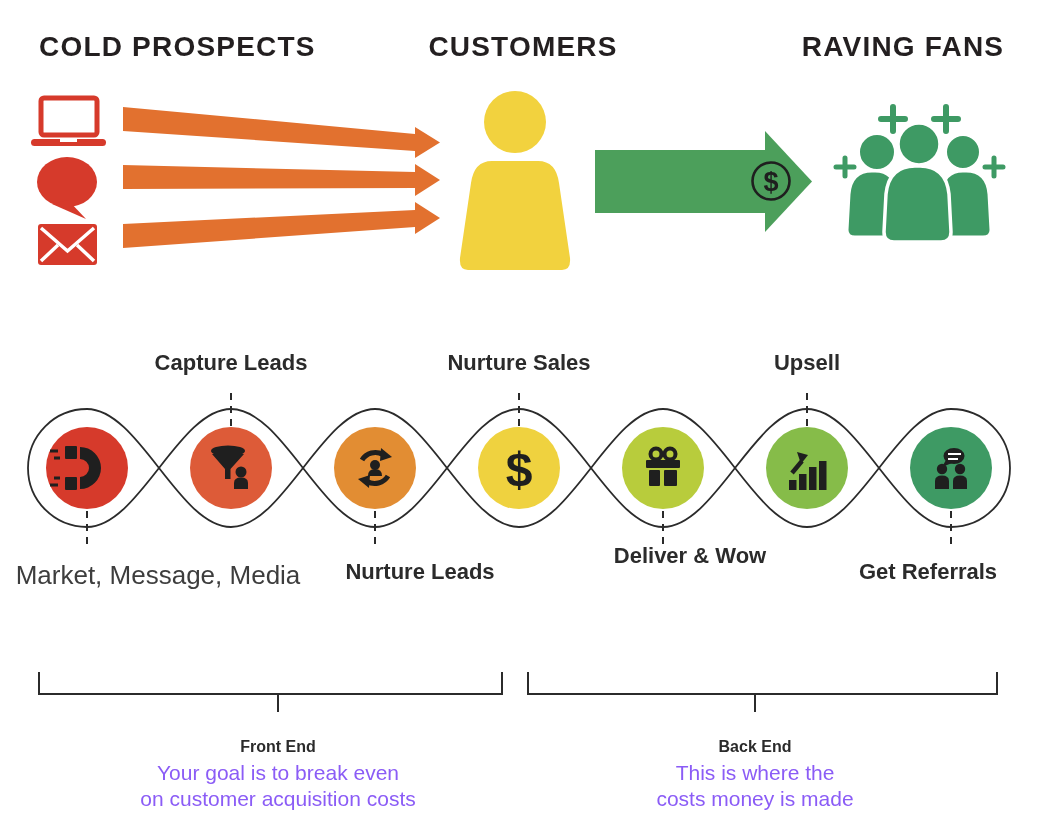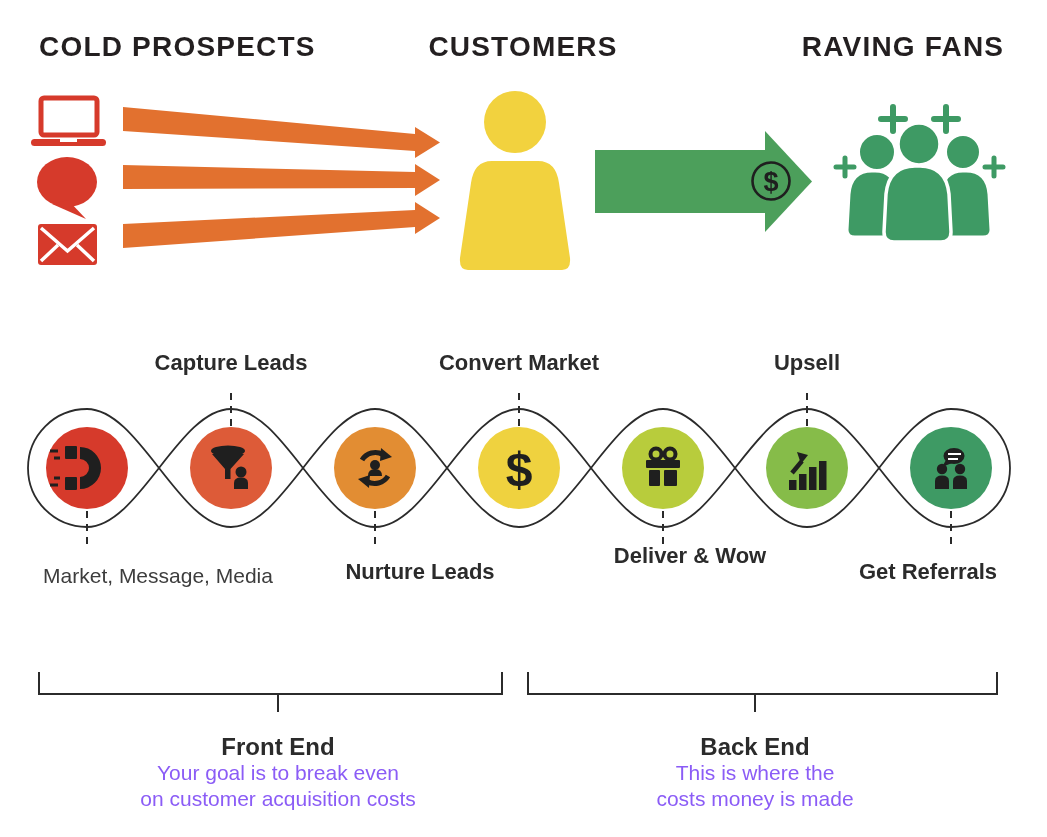--- a/index.html
+++ b/index.html
@@ -11,26 +11,26 @@
     position:absolute;top:31px;font-size:28px;font-weight:800;letter-spacing:1.2px;
     color:#231f20;white-space:nowrap;
   }
   .centered{transform:translateX(-50%);}
   svg{position:absolute;left:0;display:block;}
   .step-label{
     position:absolute;font-size:22px;font-weight:700;color:#2b2b2b;white-space:nowrap;
     transform:translateX(-50%);text-align:center;line-height:24px;
   }
   .step-sublabel{
-    font-size:21px;font-weight:400;color:#3d3d3d;margin-top:3px;line-height:25px;
+    font-size:26px;font-weight:400;color:#3d3d3d;margin-top:3px;line-height:25px;
   }
   .section-block{
     position:absolute;transform:translateX(-50%);text-align:center;white-space:nowrap;
   }
-  .section-title{font-size:24px;font-weight:700;color:#2b2b2b;line-height:27px;}
+  .section-title{font-size:16px;font-weight:700;color:#2b2b2b;line-height:27px;}
   .section-line{font-size:21px;font-weight:400;color:#8b5cf6;line-height:26px;}
 </style>
 </head>
 <body>
 
 <div id="stage">
 
   <div class="stage-heading" style="left:39px;">COLD PROSPECTS</div>
   <div class="stage-heading centered" style="left:523px;">CUSTOMERS</div>
   <div class="stage-heading centered" style="left:903px;">RAVING FANS</div>
@@ -162,21 +162,21 @@
       <polygon points="-5,-8 -9,-1 1,-5"></polygon>
       <path d="M -3,-14 H 10 M -3,-9 H 7" stroke="#ffffff" stroke-width="2.2" fill="none"></path>
       <circle cx="-9" cy="1" r="5.2"></circle>
       <path d="M -16,21 L -16,13 Q -16,7.5 -9,7.5 Q -2,7.5 -2,13 L -2,21 Z"></path>
       <circle cx="9" cy="1" r="5.2"></circle>
       <path d="M 2,21 L 2,13 Q 2,7.5 9,7.5 Q 16,7.5 16,13 L 16,21 Z"></path>
     </g>
   </svg>
 
   <div class="step-label" style="left:231px;top:351px;">Capture Leads</div>
-  <div class="step-label" style="left:519px;top:351px;">Convert Market</div>
+  <div class="step-label" style="left:519px;top:351px;">Nurture Sales</div>
   <div class="step-label" style="left:807px;top:351px;">Upsell</div>
 
   <div class="step-label" style="left:158px;top:560px;">
     <div class="step-sublabel">Market, Message, Media</div>
   </div>
   <div class="step-label" style="left:420px;top:560px;text-align:right;">Nurture Leads</div>
   <div class="step-label" style="left:690px;top:544px;">Deliver &amp; Wow</div>
   <div class="step-label" style="left:928px;top:560px;">Get Referrals</div>
 
   <svg style="top:660px;" width="1047" height="60" viewBox="0 660 1047 60">

